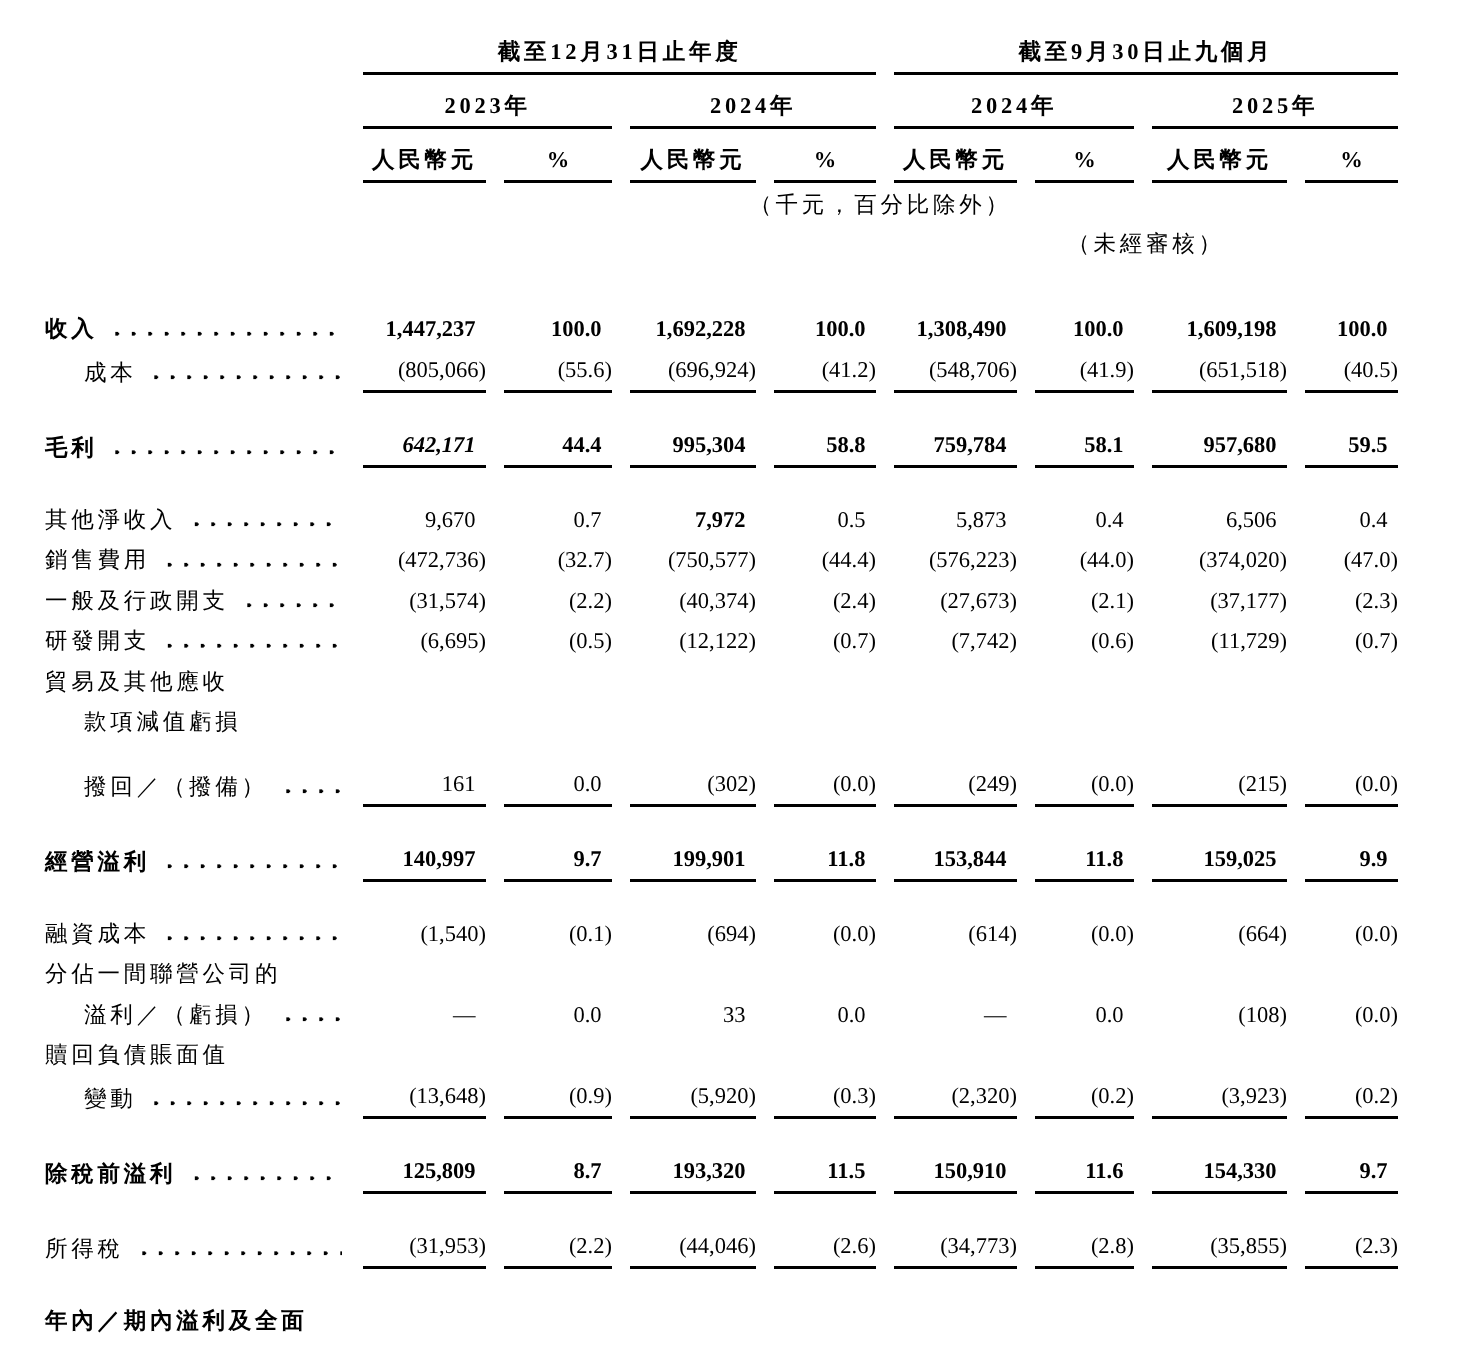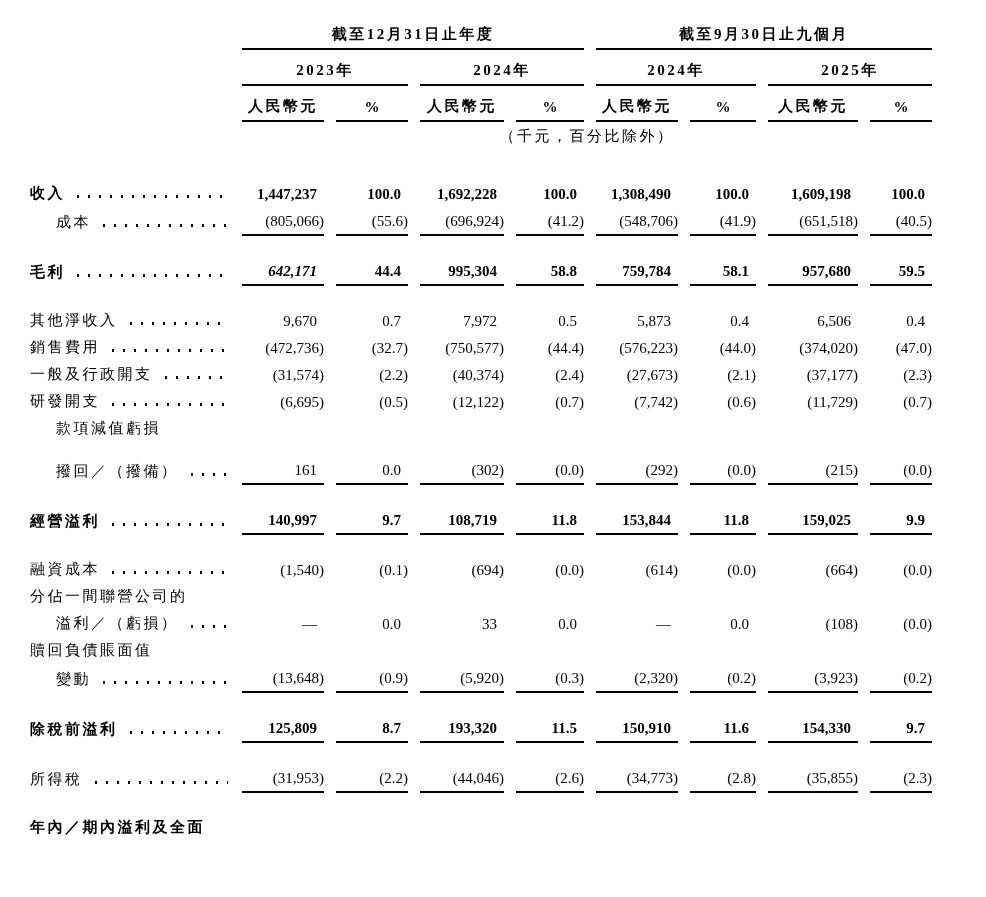--- a/index.html
+++ b/index.html
@@ -73,20 +73,24 @@
       <td class="center bold rule rulepad">%</td>
       <td class="center bold cjk rule rulepad">人民幣元</td>
       <td class="center bold rule rulepad">%</td>
       <td class="center bold cjk rule rulepad">人民幣元</td>
       <td class="center bold rule rulepad">%</td>
     </tr>
     <tr class="n1">
       <td></td>
       <td colspan="8" class="center cjk">（千元，百分比除外）</td>
     </tr>
+    <tr class="n2">
+      <td colspan="5"></td>
+      <td colspan="4" class="center cjk">（未經審核）</td>
+    </tr>
     <tr class="topsp">
         <td colspan="9"></td>
       </tr>
   </tbody>
   <tbody id="rows">
       <tr class="line">
         <td>
           <div class="lblwrap">
             <span class="cjk bold">收入</span>
             <span class="leader"></span>
@@ -141,21 +145,21 @@
       </tr>
       <tr class="line">
         <td>
           <div class="lblwrap">
             <span class="cjk">其他淨收入</span>
             <span class="leader"></span>
           </div>
         </td>
         <td class="num" style="padding-right: 7px;">9,670</td>
         <td class="num" style="padding-right: 7px;">0.7</td>
-        <td class="num" style="padding-right: 7px;">7,972</td>
+        <td class="num" style="padding-right: 7px; font-weight: bold;">7,972</td>
         <td class="num" style="padding-right: 7px;">0.5</td>
         <td class="num" style="padding-right: 7px;">5,873</td>
         <td class="num" style="padding-right: 7px;">0.4</td>
         <td class="num" style="padding-right: 7px;">6,506</td>
         <td class="num" style="padding-right: 7px;">0.4</td>
       </tr>
       <tr class="line">
         <td>
           <div class="lblwrap">
             <span class="cjk">銷售費用</span>
@@ -198,20 +202,35 @@
         <td class="num">(0.5)</td>
         <td class="num">(12,122)</td>
         <td class="num">(0.7)</td>
         <td class="num">(7,742)</td>
         <td class="num">(0.6)</td>
         <td class="num">(11,729)</td>
         <td class="num">(0.7)</td>
       </tr>
       <tr class="line">
         <td>
+          <div class="lblwrap">
+            <span class="cjk">貿易及其他應收</span>
+          </div>
+        </td>
+        <td></td>
+        <td></td>
+        <td></td>
+        <td></td>
+        <td></td>
+        <td></td>
+        <td></td>
+        <td></td>
+      </tr>
+      <tr class="line">
+        <td>
           <div class="lblwrap" style="padding-left: 26px;">
             <span class="cjk">款項減值虧損</span>
           </div>
         </td>
         <td></td>
         <td></td>
         <td></td>
         <td></td>
         <td></td>
         <td></td>
@@ -222,38 +241,38 @@
         <td class="rulepad">
           <div class="lblwrap" style="padding-left: 26px; margin-top: 24px;">
             <span class="cjk">撥回／（撥備）</span>
             <span class="leader"></span>
           </div>
         </td>
         <td class="num rule rulepad" style="padding-right: 7px;">161</td>
         <td class="num rule rulepad" style="padding-right: 7px;">0.0</td>
         <td class="num rule rulepad">(302)</td>
         <td class="num rule rulepad">(0.0)</td>
-        <td class="num rule rulepad">(292)</td>
+        <td class="num rule rulepad">(249)</td>
         <td class="num rule rulepad">(0.0)</td>
         <td class="num rule rulepad">(215)</td>
         <td class="num rule rulepad">(0.0)</td>
       </tr>
       <tr class="sp">
         <td colspan="9"></td>
       </tr>
       <tr class="line">
         <td class="rulepad">
           <div class="lblwrap">
             <span class="cjk bold">經營溢利</span>
             <span class="leader"></span>
           </div>
         </td>
         <td class="num bold rule rulepad" style="padding-right: 7px;">140,997</td>
         <td class="num bold rule rulepad" style="padding-right: 7px;">9.7</td>
-        <td class="num bold rule rulepad" style="padding-right: 7px;">108,719</td>
+        <td class="num bold rule rulepad" style="padding-right: 7px;">199,901</td>
         <td class="num bold rule rulepad" style="padding-right: 7px;">11.8</td>
         <td class="num bold rule rulepad" style="padding-right: 7px;">153,844</td>
         <td class="num bold rule rulepad" style="padding-right: 7px;">11.8</td>
         <td class="num bold rule rulepad" style="padding-right: 7px;">159,025</td>
         <td class="num bold rule rulepad" style="padding-right: 7px;">9.9</td>
       </tr>
       <tr class="sp">
         <td colspan="9"></td>
       </tr>
       <tr class="line">

